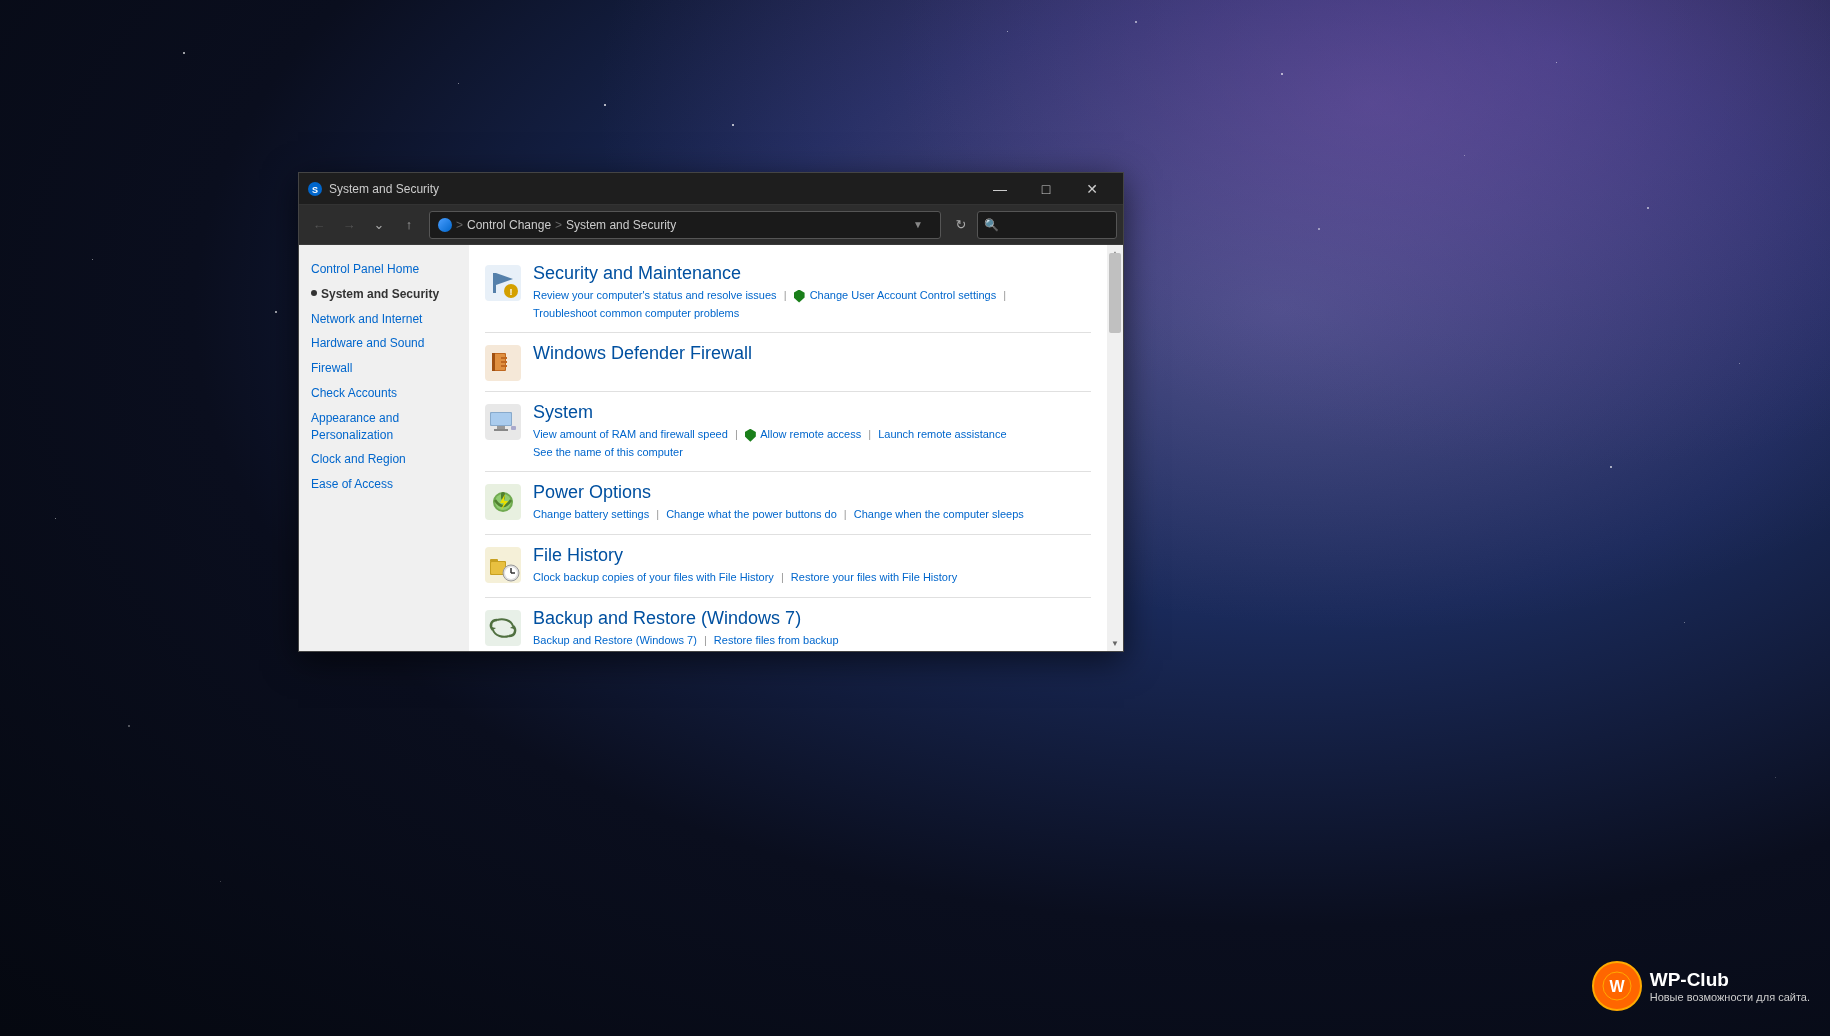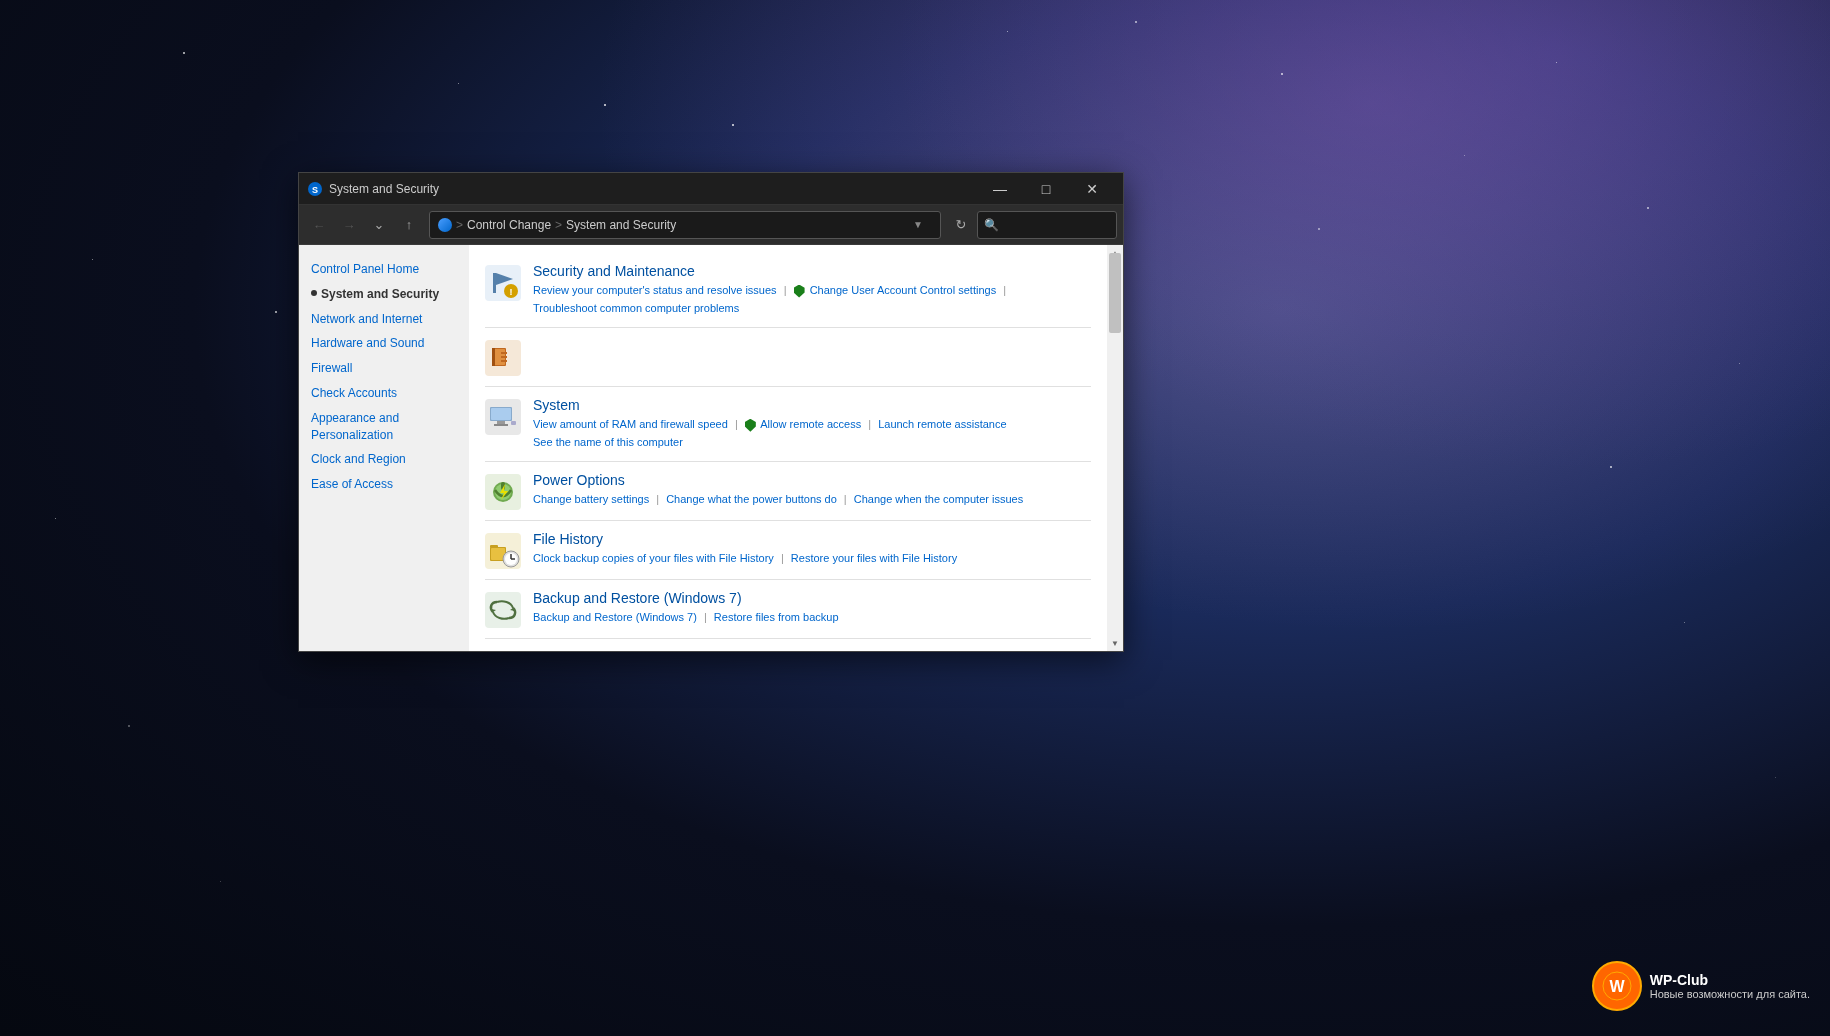--- a/index.html
+++ b/index.html
@@ -57,21 +57,21 @@
       display: flex;
       align-items: center;
       justify-content: center;
       font-weight: bold;
       color: white;
       font-size: 20px;
       border: 2px solid #fa0;
     }
     .wpclub-text {
       color: white;
-      font-size: 14px;
+      font-size: 19px;
       font-weight: bold;
       line-height: 1.2;
     }
     .wpclub-sub {
       color: #ccc;
       font-size: 11px;
     }
 
     
     .window {
@@ -280,21 +280,21 @@
       height: 36px;
       flex-shrink: 0;
       display: flex;
       align-items: center;
       justify-content: center;
       margin-top: 2px;
     }
     .section-body { flex: 1; }
     .section-title {
       color: #0050a0;
-      font-size: 14px;
+      font-size: 18px;
       font-weight: 400;
       cursor: pointer;
       margin-bottom: 3px;
     }
     .section-links {
       font-size: 11px;
       color: #444;
       line-height: 1.6;
     }
     .section-link {
@@ -479,20 +479,21 @@
 
               <rect x="7" y="8" width="14" height="18" rx="1" fill="#c06820"></rect>
               <rect x="8" y="9" width="12" height="16" rx="1" fill="#e09040"></rect>
               <rect x="7" y="8" width="3" height="18" fill="#a05010"></rect>
               <rect x="16" y="12" width="6" height="2" fill="#c06820"></rect>
               <rect x="16" y="16" width="6" height="2" fill="#c06820"></rect>
               <rect x="16" y="20" width="6" height="2" fill="#c06820"></rect>
             </svg>
           </div>
           <div class="section-body">
+            <div class="section-title">Windows Defender Firewall</div>
           </div>
         </div>
         <hr class="divider">
 
         <div class="section-row">
           <div class="section-icon">
             <svg width="36" height="36" viewBox="0 0 36 36">
               <rect width="36" height="36" rx="4" fill="#e8e8e8"></rect>
 
               <rect x="5" y="8" width="22" height="14" rx="1" fill="#88aacc"></rect>
@@ -532,21 +533,21 @@
               <polygon points="20,10 15,19 19,19 16,26 23,17 19,17" fill="#e8e000"></polygon>
             </svg>
           </div>
           <div class="section-body">
             <div class="section-title">Power Options</div>
             <div class="section-links">
               <a class="section-link">Change battery settings</a>
               <span class="sep">|</span>
               <a class="section-link">Change what the power buttons do</a>
               <span class="sep">|</span>
-              <a class="section-link">Change when the computer issues</a>
+              <a class="section-link">Change when the computer sleeps</a>
             </div>
           </div>
         </div>
         <hr class="divider">
 
         <div class="section-row">
           <div class="section-icon">
             <svg width="36" height="36" viewBox="0 0 36 36">
               <rect width="36" height="36" rx="4" fill="#f5f0d8"></rect>
 

